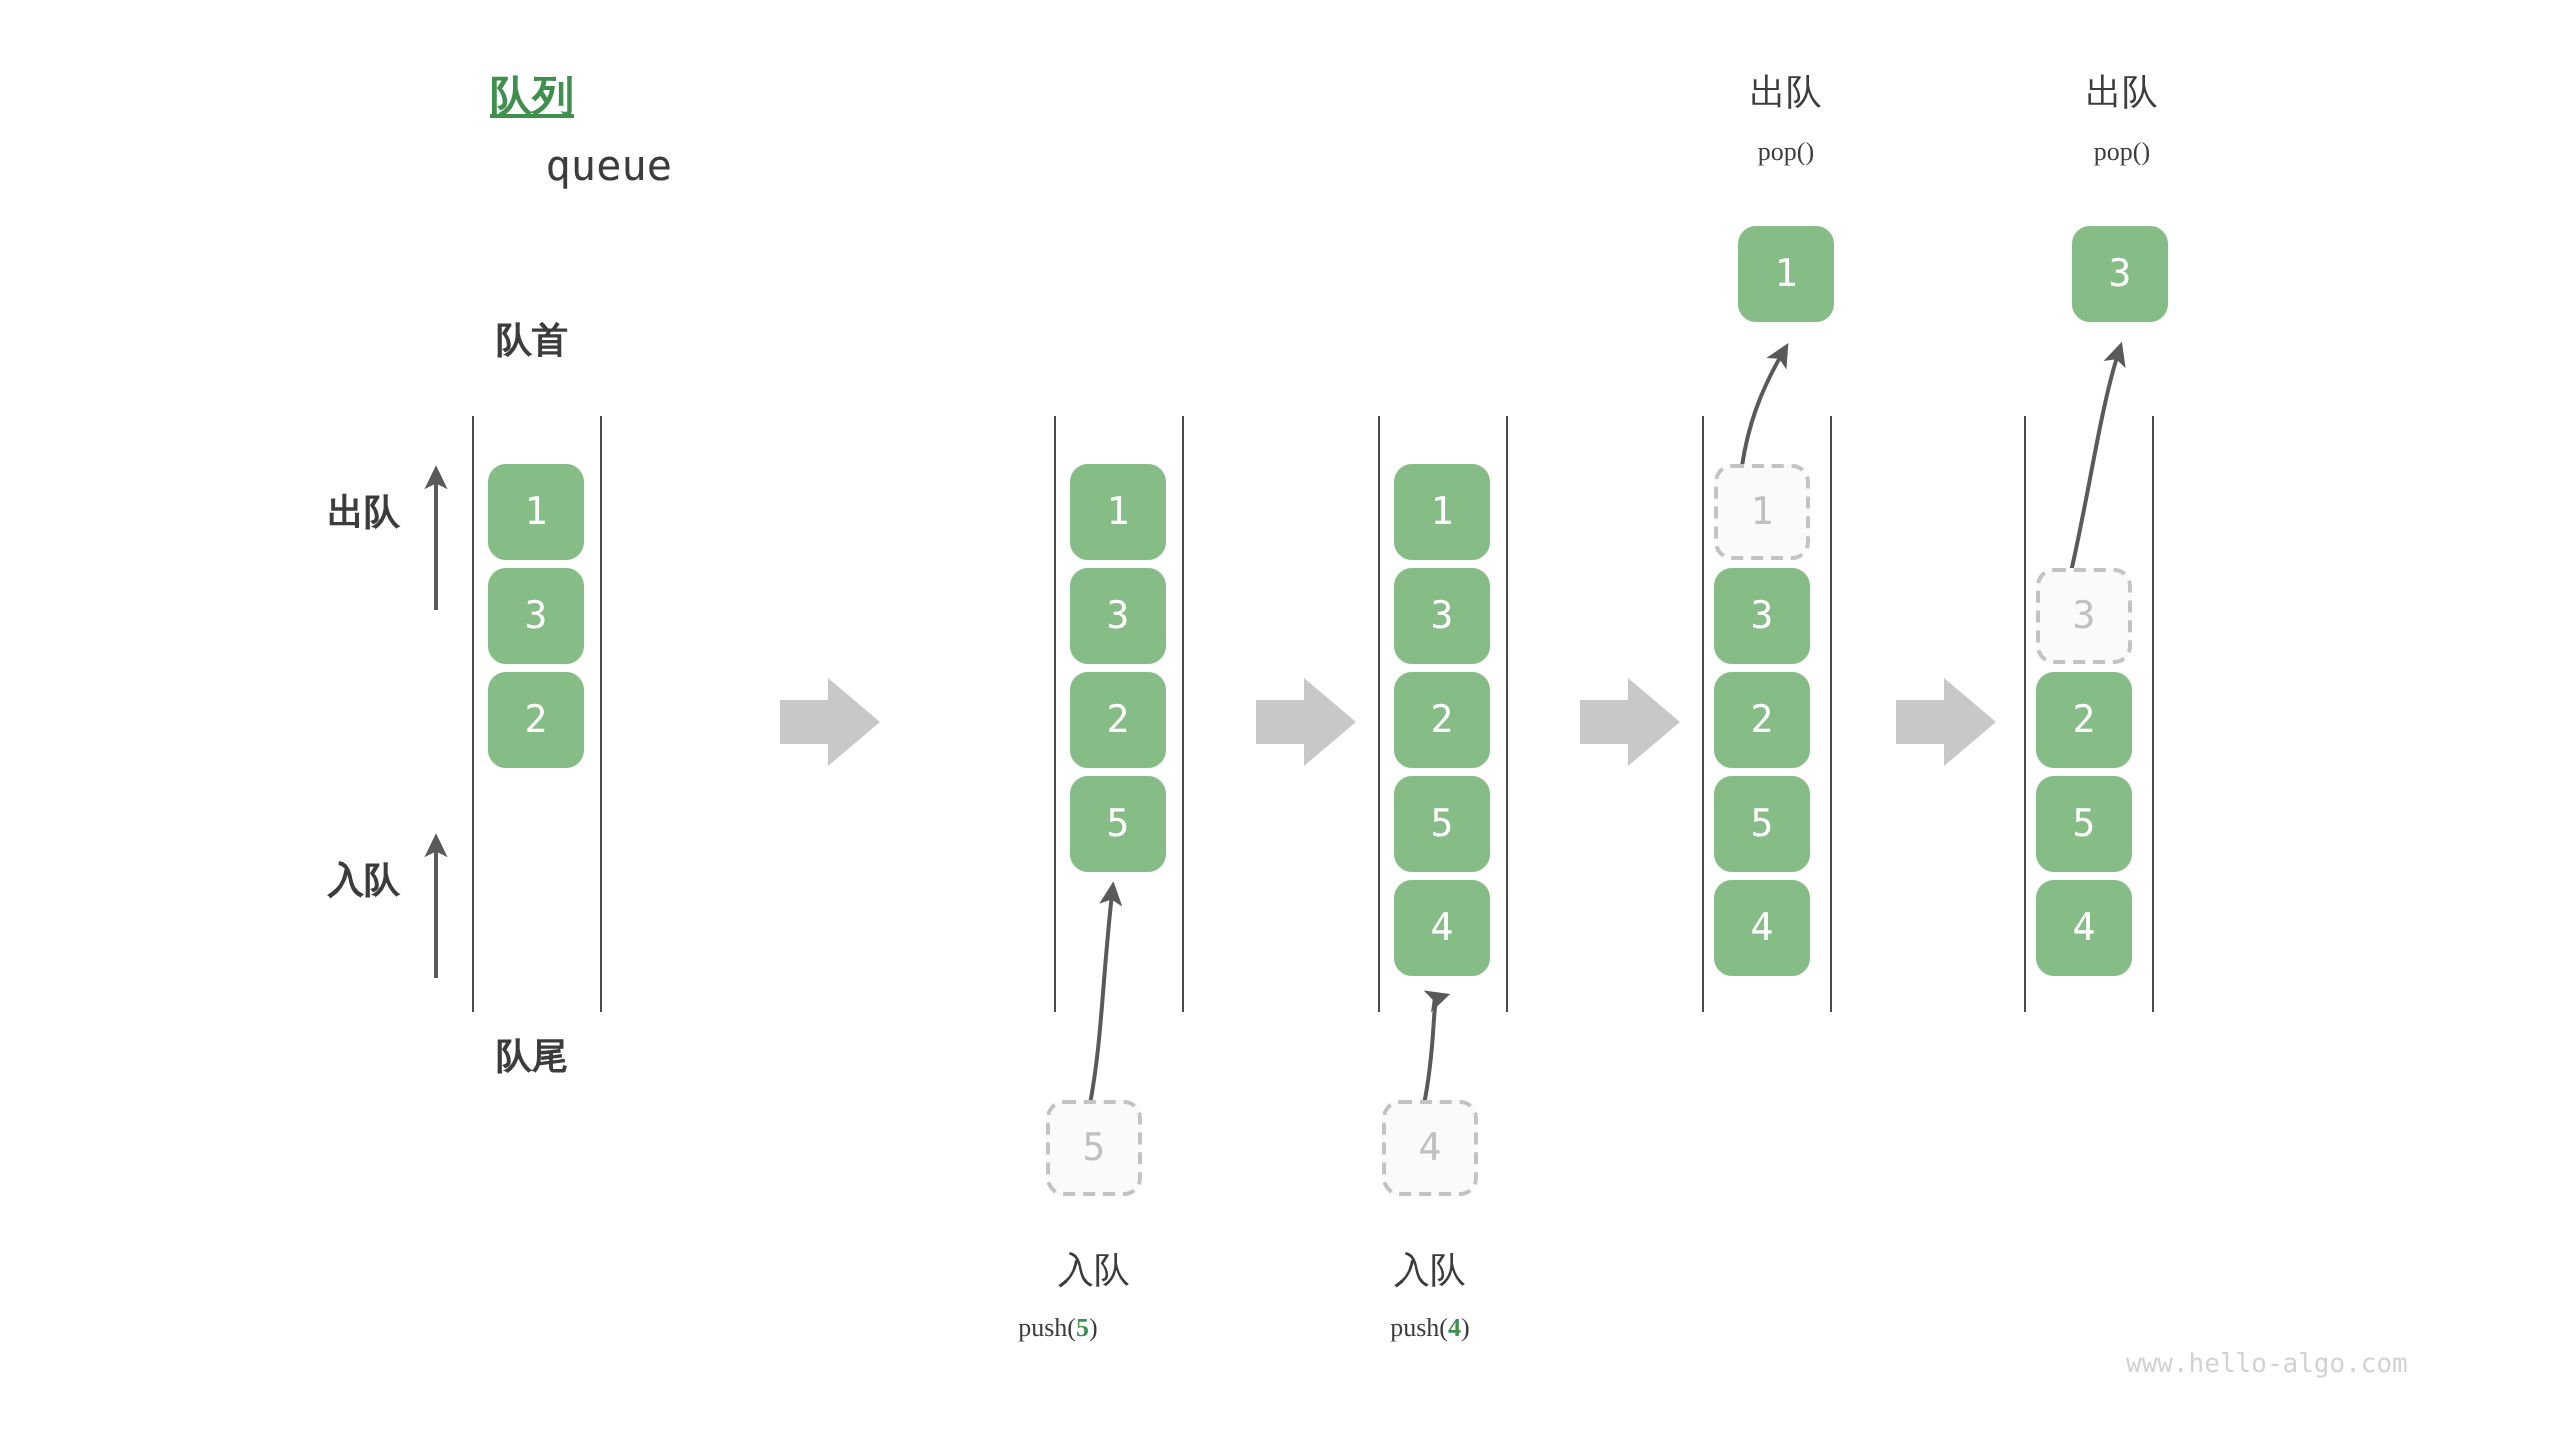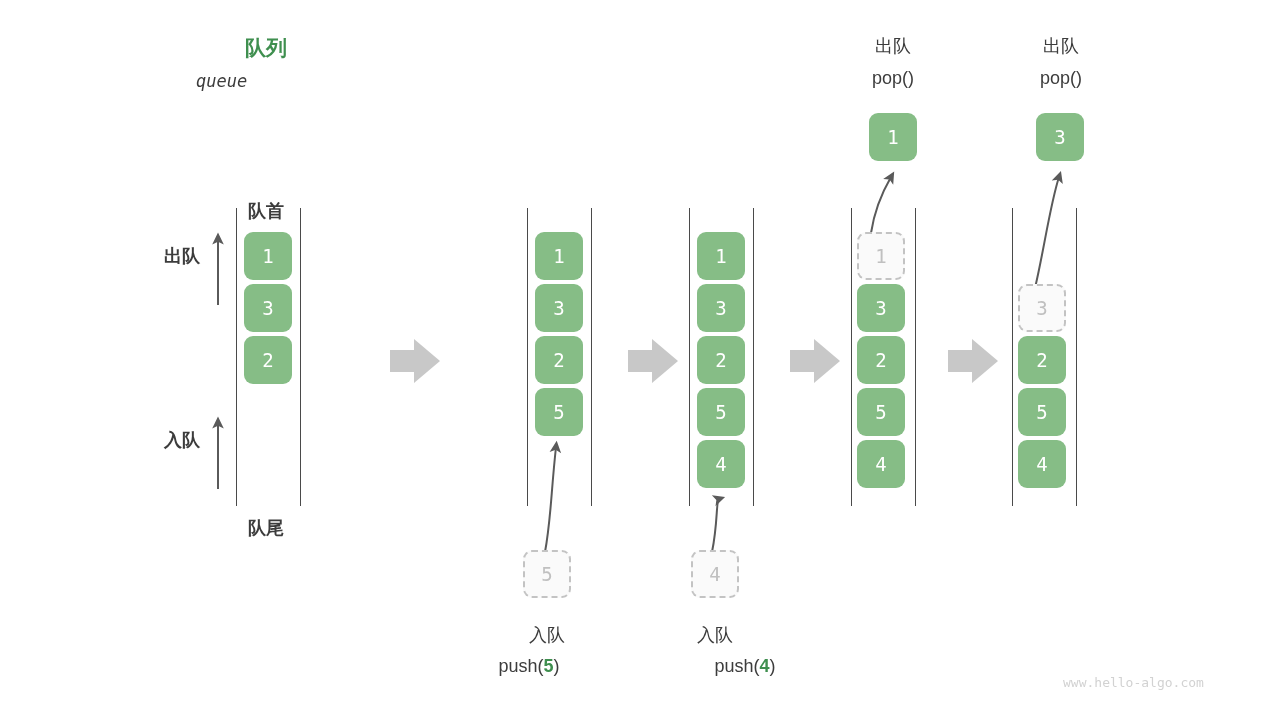--- a/index.html
+++ b/index.html
@@ -23,25 +23,24 @@
   .title-cn {
     font-family: "Liberation Sans", sans-serif;
     font-weight: bold;
     font-size: 21px;
     color: #3f8f4f;
     text-align: center;
     white-space: nowrap;
   }
   .title-en {
     font-family: "DejaVu Sans Mono", monospace;
-    font-size: 17px;
-    color: #3c3c3c;
-    text-align: left;
-    white-space: nowrap;
-    font-style: italic;
+    font-size: 21px;
+    color: #3c3c3c;
+    text-align: right;
+    white-space: nowrap;
   }
   .head-label {
     font-family: "Liberation Sans", sans-serif;
     font-weight: bold;
     font-size: 18px;
     color: #3c3c3c;
     text-align: center;
     white-space: nowrap;
   }
   .side-label {
@@ -53,22 +52,22 @@
     white-space: nowrap;
   }
   .op-cn {
     font-family: "Liberation Sans", sans-serif;
     font-size: 18px;
     color: #3c3c3c;
     text-align: center;
     white-space: nowrap;
   }
   .op-code {
-    font-family: Liberation Sans, sans-serif;
-    font-size: 18px;
+    font-family: Liberation Serif, serif;
+    font-size: 13px;
     color: #3c3c3c;
     text-align: center;
     white-space: nowrap;
     letter-spacing: 0px;
   }
   .op-code .arg { color: #3f8f4f; font-weight: bold; }
 
   
   .rail {
     position: absolute;
@@ -154,24 +153,24 @@
     </g>
 
     <g>
       <path d="M871,233 C874,213 880,196 891,177" fill="none" stroke="#5a5a5a" stroke-width="2" marker-end="url(#mk-dark)"></path>
     </g>
     <g>
       <path d="M1035,288 C1044,250 1050,205 1059,177" fill="none" stroke="#5a5a5a" stroke-width="2" marker-end="url(#mk-dark)"></path>
     </g>
   </svg>
 
-  <div class="abs title-cn" style="left:196px; top:34px; width:140px;">队列</div>
+  <div class="abs title-cn" style="left:196px; top:34px; width:140px;text-decoration:underline;">队列</div>
   <div class="abs title-en" style="left:196px; top:71px; width:140px;">queue</div>
 
-  <div class="abs head-label" style="left:196px; top:158px; width:140px;margin-top:41px;">队首</div>
+  <div class="abs head-label" style="left:196px; top:158px; width:140px;">队首</div>
   <div class="abs head-label" style="left:196px; top:516px; width:140px;">队尾</div>
 
   <div class="abs side-label" style="left:96px; top:244px; width:104px;">出队</div>
   <div class="abs side-label" style="left:96px; top:428px; width:104px;">入队</div>
 
   <div class="abs">
     <div class="rail" style="left:236px; top:208px; height:298px;"></div>
     <div class="rail" style="left:300px; top:208px; height:298px;"></div>
     <div class="cell" style="left:244px; top:232px;">1</div>
     <div class="cell" style="left:244px; top:284px;">3</div>
@@ -193,21 +192,21 @@
   <div class="abs">
     <div class="rail" style="left:689px; top:208px; height:298px;"></div>
     <div class="rail" style="left:753px; top:208px; height:298px;"></div>
     <div class="cell" style="left:697px; top:232px;">1</div>
     <div class="cell" style="left:697px; top:284px;">3</div>
     <div class="cell" style="left:697px; top:336px;">2</div>
     <div class="cell" style="left:697px; top:388px;">5</div>
     <div class="cell" style="left:697px; top:440px;">4</div>
     <div class="cell ghost" style="left:691px; top:550px;">4</div>
     <div class="abs op-cn" style="left:645px; top:623px; width:140px;">入队</div>
-    <div class="abs op-code" style="left:675px; top:656px; width:140px;"><span>push(</span><span class="arg">4</span><span>)</span></div>
+    <div class="abs op-code" style="left:645px; top:656px; width:140px;"><span>push(</span><span class="arg">4</span><span>)</span></div>
   </div>
 
   <div class="abs">
     <div class="abs op-cn" style="left:823px; top:34px; width:140px;">出队</div>
     <div class="abs op-code" style="left:823px; top:68px; width:140px;"><span>pop(</span><span class="arg"></span><span>)</span></div>
     <div class="cell" style="left:869px; top:113px;">1</div>
 
     <div class="rail" style="left:851px; top:208px; height:298px;"></div>
     <div class="rail" style="left:915px; top:208px; height:298px;"></div>
     <div class="cell ghost" style="left:857px; top:232px;">1</div>

